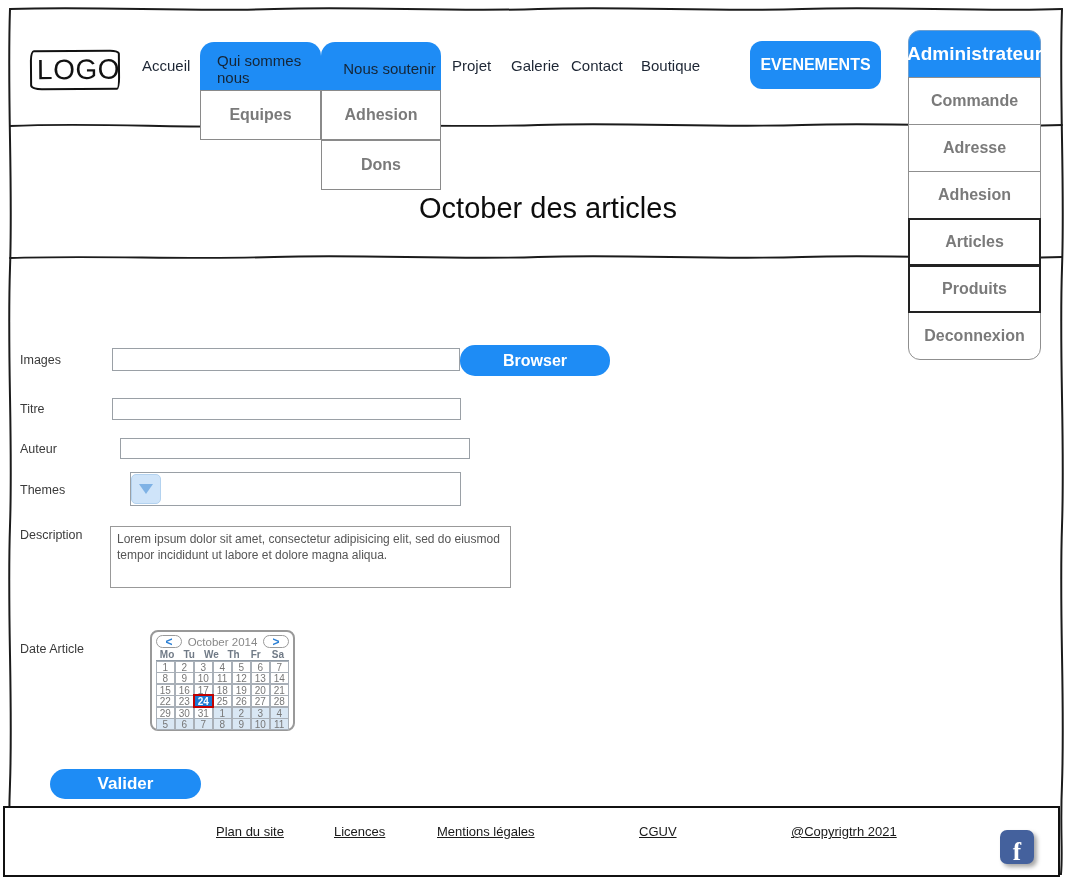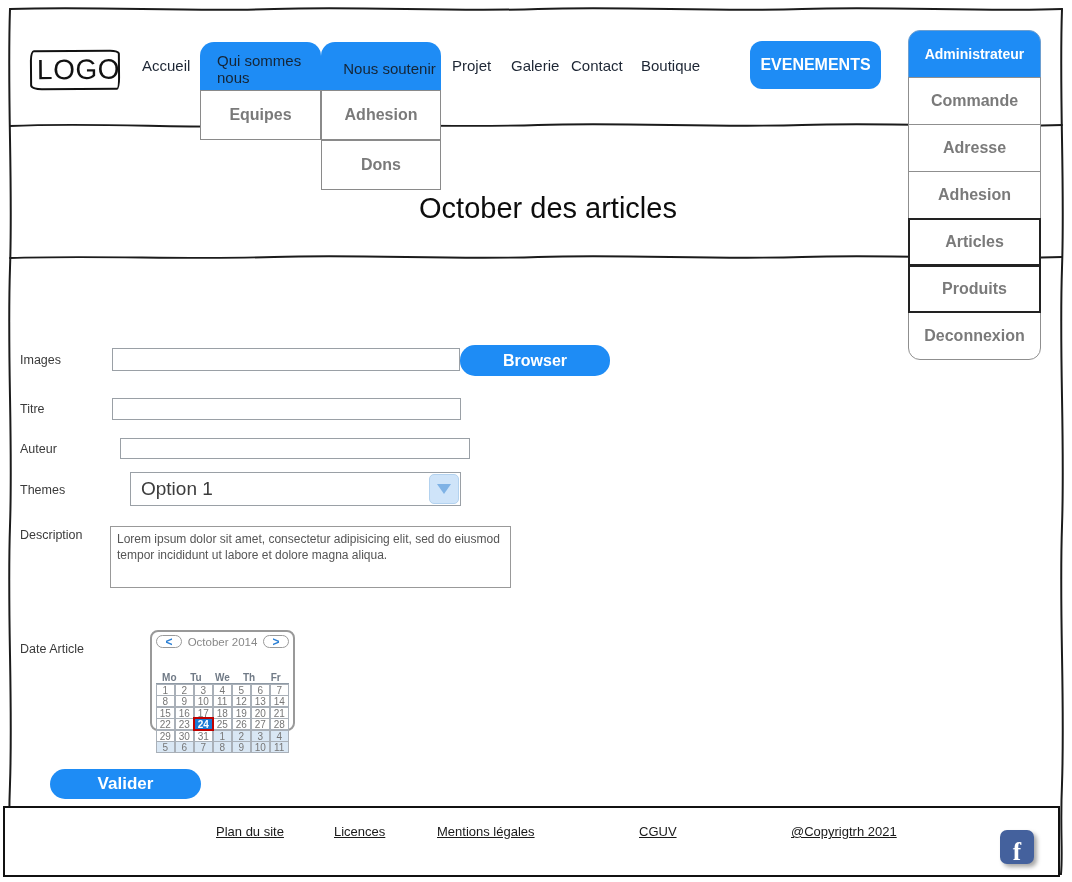--- a/index.html
+++ b/index.html
@@ -34,21 +34,21 @@
   .drop-equipes{left:200px;top:90px;width:121px;height:50px;}
   .drop-adhesion{left:321px;top:90px;width:120px;height:50px;}
   .drop-dons{left:321px;top:140px;width:120px;height:50px;}
 
   
   .admin-menu{position:absolute;left:908px;top:30px;width:133px;z-index:6;}
   .admin-item{height:48px;margin-top:-1px;background:#fff;border:1px solid #8f8f8f;
     display:flex;align-items:center;justify-content:center;font-size:16px;font-weight:bold;
     color:var(--menu-gray);cursor:pointer;}
   .admin-item.active{background:var(--accent);color:#fff;border-radius:12px 12px 0 0;
-    border-color:#6d9fd0;margin-top:0;font-size:14px;}
+    border-color:#6d9fd0;margin-top:0;font-size:19px;}
   .admin-item.dark{border:2px solid #222;position:relative;z-index:2;}
   .admin-item.last{border-radius:0 0 12px 12px;}
 
   
   .page-title{position:absolute;left:24px;top:192px;width:1048px;text-align:center;
     font-size:29px;color:#0d0d0d;z-index:3;}
 
   
   .f-label{position:absolute;left:20px;width:78px;text-align:left;font-size:12.5px;
     color:#3a3a3a;z-index:3;}
@@ -68,22 +68,22 @@
     color:#555;padding:4px 6px;line-height:1.35;resize:none;outline:none;}
 
   
   .calendar{position:absolute;left:150px;top:630px;width:145px;height:101px;z-index:3;
     background:#fff;border:2px solid #999;border-radius:8px;padding:2px 4px;}
   .cal-header{display:flex;align-items:center;justify-content:space-between;height:15px;}
   .cal-arrow{width:26px;height:13px;border:1.5px solid #9a9a9a;border-radius:8px;
     display:flex;align-items:center;justify-content:center;font-size:12px;font-weight:bold;
     color:#2b7fd4;line-height:1;cursor:pointer;background:#fff;}
   .cal-title{font-size:11.5px;color:#888;}
-  .cal-dow{display:grid;grid-template-columns:repeat(5,1fr);border-bottom:1px solid #8f9aa5;
-    font-size:10px;font-weight:bold;color:#707a86;text-align:center;height:12px;line-height:12px;margin-top:23px;}
+  .cal-dow{display:grid;grid-template-columns:repeat(6,1fr);border-bottom:1px solid #8f9aa5;
+    font-size:10px;font-weight:bold;color:#707a86;text-align:center;height:12px;line-height:12px;}
   .cal-grid{display:grid;grid-template-columns:repeat(7,1fr);grid-auto-rows:11.5px;}
   .cal-cell{border:1px solid #a9b0b8;margin:-0.5px 0 0 -0.5px;font-size:10px;color:#777;
     text-align:center;line-height:11px;background:#fff;cursor:pointer;}
   .cal-cell.other{background:var(--cal-other);}
   .cal-cell.sel{background:var(--cal-selected);color:#fff;font-weight:bold;
     outline:2px solid var(--cal-selected-border);outline-offset:-1px;position:relative;z-index:2;}
 
   .valider-btn{position:absolute;left:50px;top:769px;width:151px;height:30px;z-index:4;
     border-radius:15px;font-size:17px;}
 
@@ -145,21 +145,20 @@
   <button class="btn browser-btn">Browser</button>
 
   <span class="f-label" style="top:402px">Titre</span>
   <input class="f-input" style="left: 112px; top: 398px; width: 349px; height: 22px;" type="text">
 
   <span class="f-label" style="top:442px">Auteur</span>
   <input class="f-input" style="left: 120px; top: 438px; width: 350px; height: 21px;" type="text">
 
   <span class="f-label" style="top:483px">Themes</span>
   <div class="themes-select">
-    <span class="themes-value">Option 1</span>
     <span class="select-arrow-btn">
         <span class="tri"></span>
       </span>
   </div>
 
   <span class="f-label" style="top:528px">Description</span>
   <textarea class="desc-area" style="">Lorem ipsum dolor sit amet, consectetur adipisicing elit, sed do eiusmod tempor incididunt ut labore et dolore magna aliqua.</textarea>
 
   <span class="f-label" style="top:642px;width:82px">Date Article</span>
   <div class="calendar">

